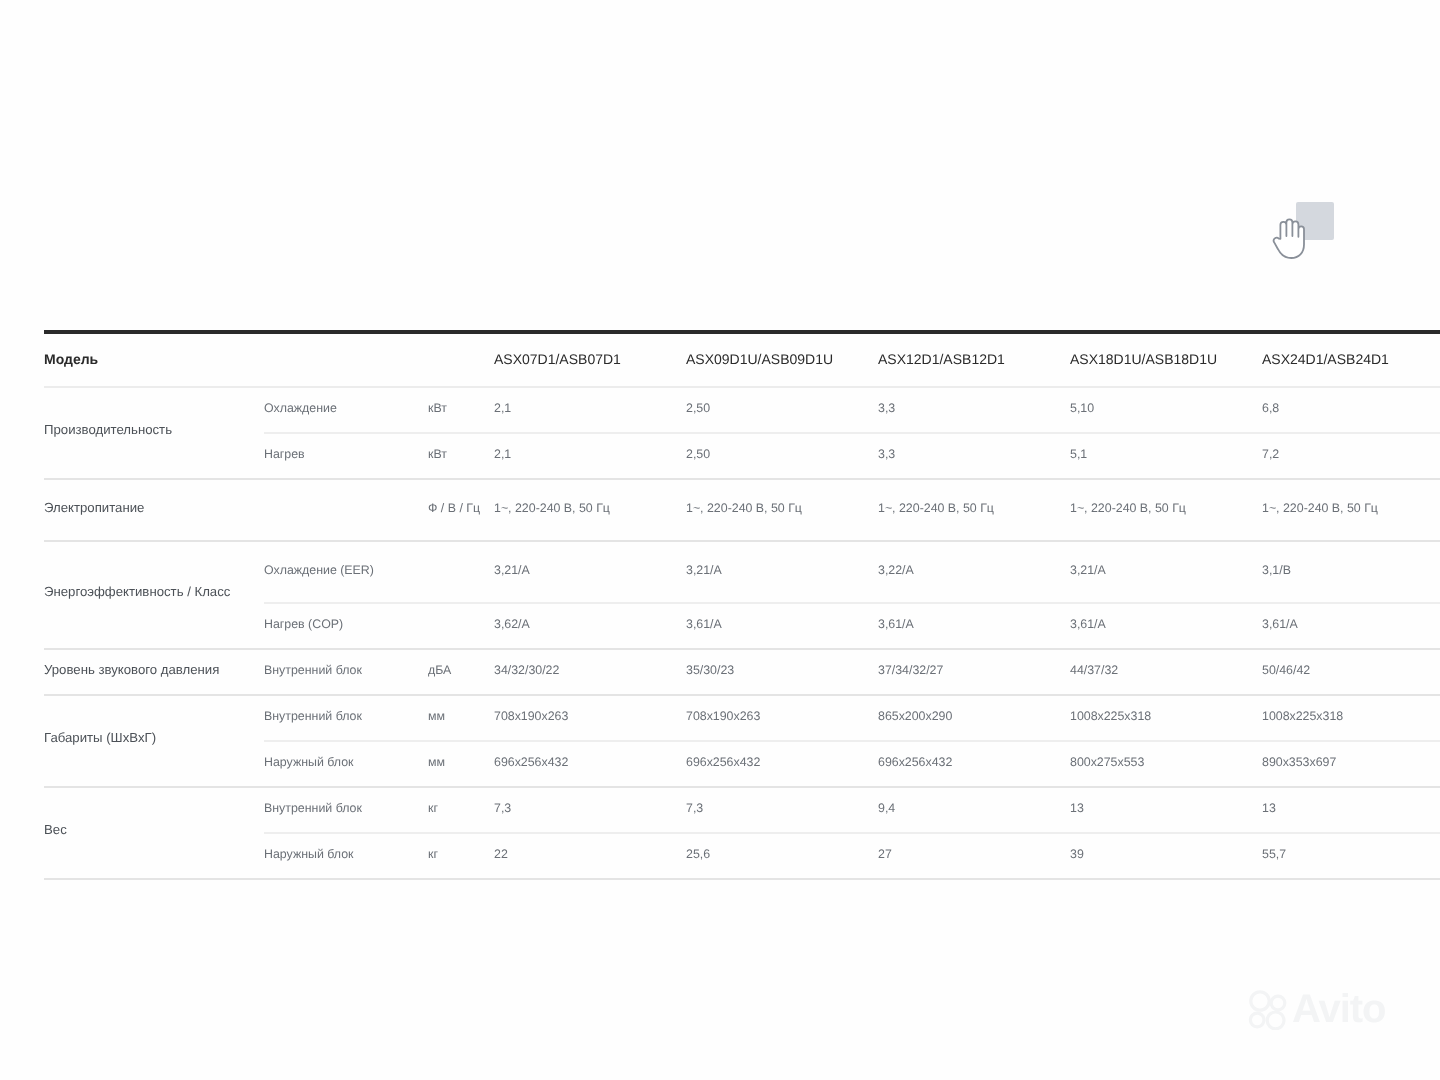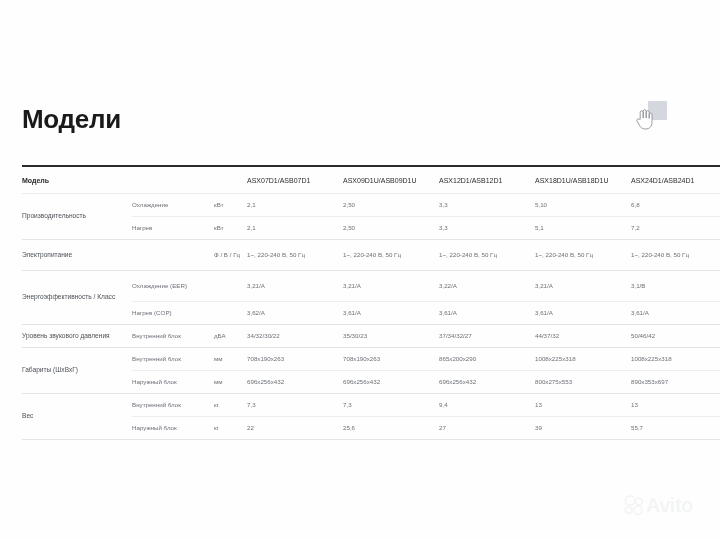--- a/index.html
+++ b/index.html
@@ -151,21 +151,20 @@
     letter-spacing: -0.5px;
     line-height: 1;
     margin-left: 2px;
   }
 </style>
 </head>
 <body>
 
 <div class="page">
 
-  <div class="title">Модели</div>
 
   <div class="cursor-badge">
     <div class="drag-square"></div>
     <svg class="hand" viewBox="0 0 20 23">
       <path d="M6.2 12.4 V5.4 a1.5 1.5 0 0 1 3 0 V11 V4.2 a1.5 1.5 0 0 1 3 0 V11 V5.2 a1.5 1.5 0 0 1 3 0 V11.4 V7.6 a1.4 1.4 0 0 1 2.8 0 v7.6 c0 4.2-2.6 6.8-6.4 6.8 c-3.4 0-5.2-1.6-6.6-4.4 L3.1 14.2 a1.5 1.5 0 0 1 2.3-1.9 z" fill="#ffffff" stroke="#8a9099" stroke-width="0.9" stroke-linejoin="round"></path>
     </svg>
   </div>
 
   <div class="table-wrap">
     <table class="spec">

